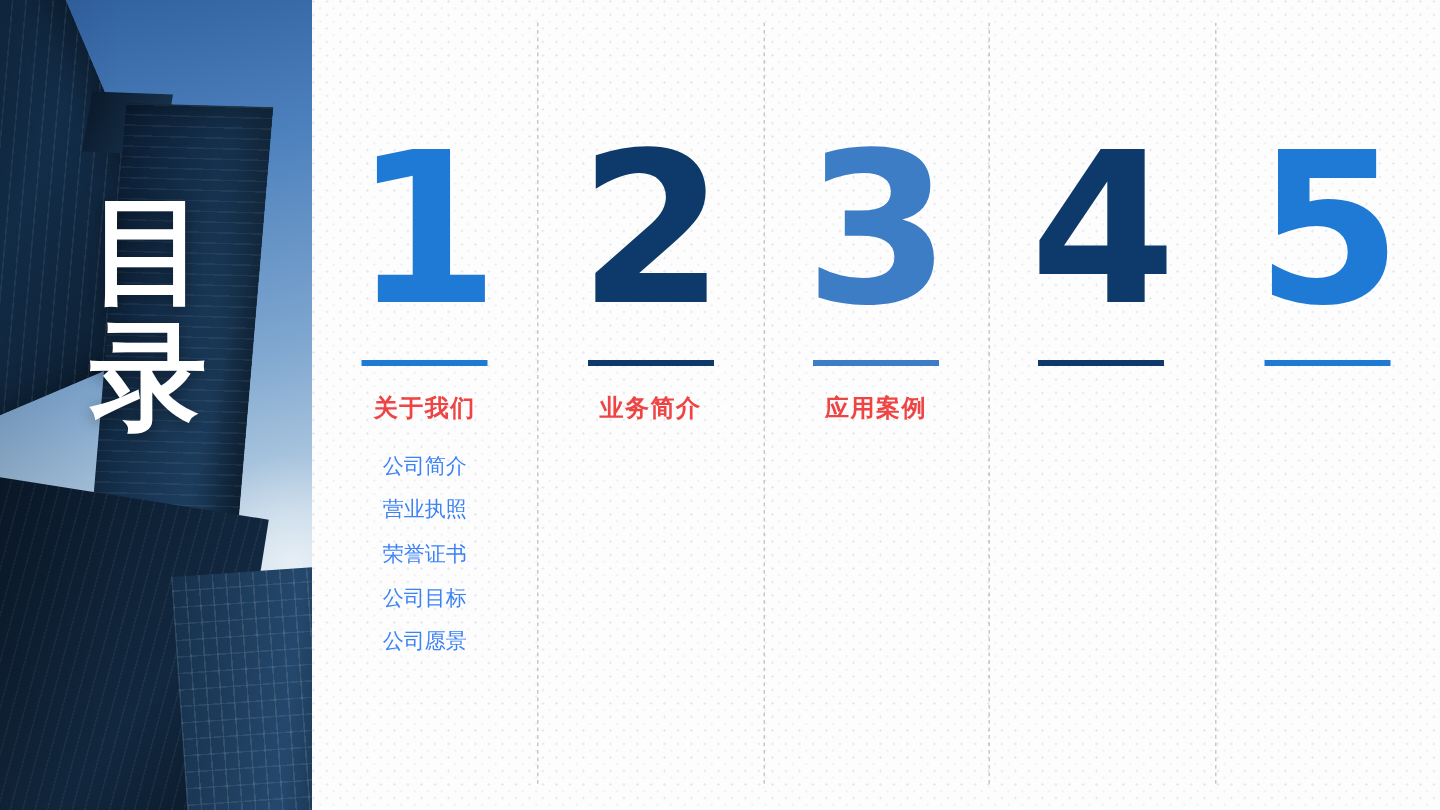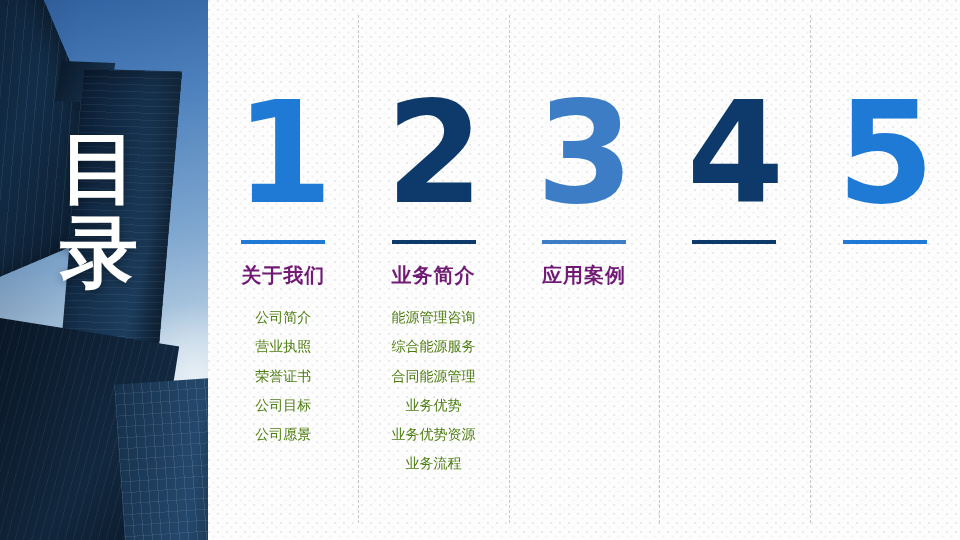--- a/index.html
+++ b/index.html
@@ -174,36 +174,36 @@
     margin-top:84px;
     font-family:"DejaVu Sans","Liberation Sans",sans-serif;
     letter-spacing:-2px;
   }
   .bar {
     width:84px; height:4px;
     margin-top:16px;
   }
   .col-title {
     margin-top:18px;
-    font-size:20px;
+    font-size:16px;
     font-weight:700;
-    color:#701a75;
+    color:#ef4444;
     letter-spacing:1px;
     text-align:right;
   }
   .items {
     margin-top:18px;
     display:flex;
     flex-direction:column;
     align-items:center;
     gap:9px;
   }
   .item {
     font-size:14px;
-    color:#4d7c0f;
+    color:#3b82f6;
     line-height:1.45;
     white-space:nowrap;
   }
 </style>
 </head>
 <body>
 
 <div class="slide">
 
   <div class="texture"></div>
@@ -236,28 +236,20 @@
         <div class="item">荣誉证书</div>
         <div class="item">公司目标</div>
         <div class="item">公司愿景</div>
       </div>
     </div>
 
     <div class="col">
       <div class="num" style="color: rgb(13, 58, 107);">2</div>
       <div class="bar" style="background: rgb(13, 58, 107);"></div>
       <div class="col-title">业务简介</div>
-      <div class="items">
-        <div class="item">能源管理咨询</div>
-        <div class="item">综合能源服务</div>
-        <div class="item">合同能源管理</div>
-        <div class="item">业务优势</div>
-        <div class="item">业务优势资源</div>
-        <div class="item">业务流程</div>
-      </div>
     </div>
 
     <div class="col">
       <div class="num" style="color: rgb(60, 125, 198);">3</div>
       <div class="bar" style="background: rgb(60, 125, 198);"></div>
       <div class="col-title">应用案例</div>
     </div>
 
     <div class="col">
       <div class="num" style="color: rgb(13, 58, 107);">4</div>

